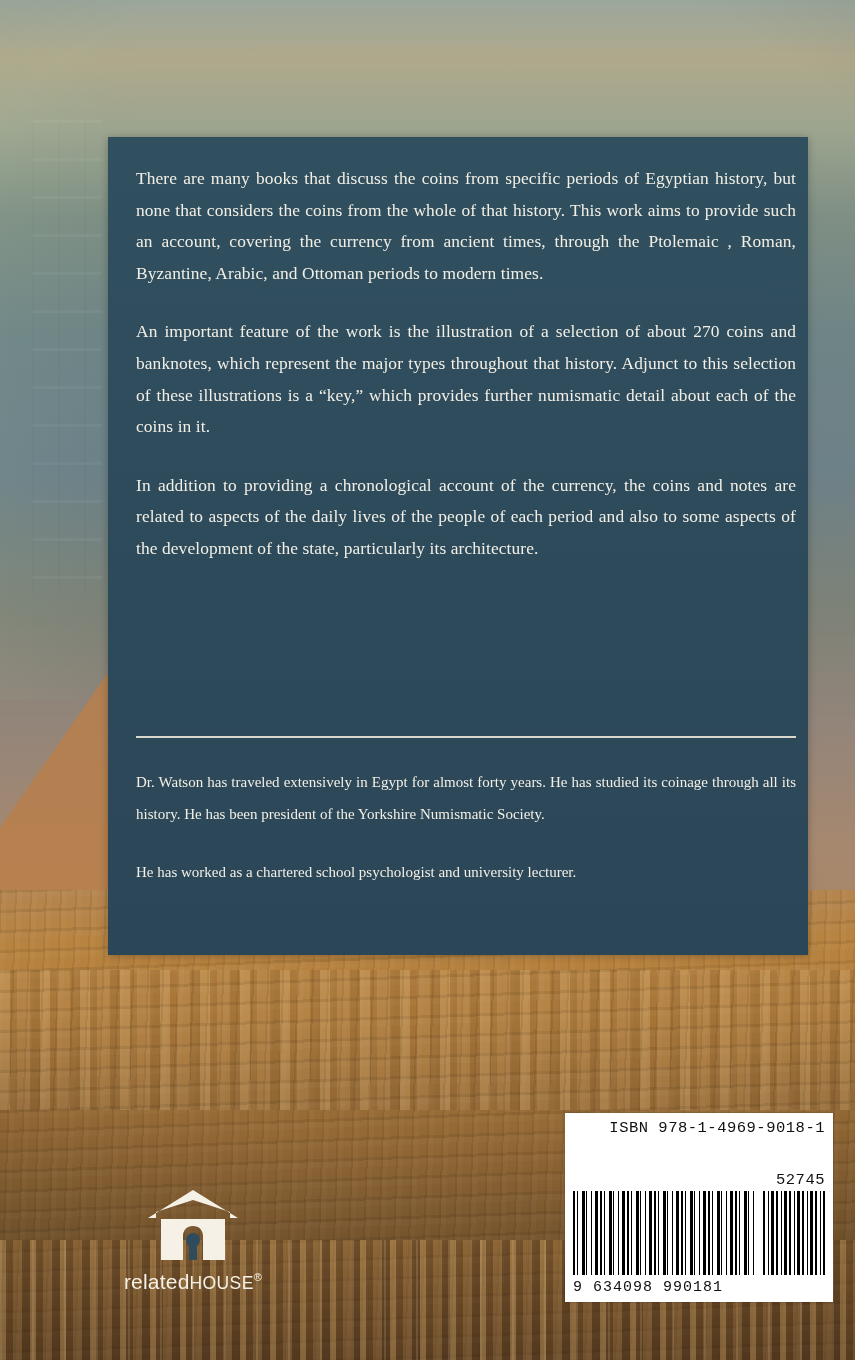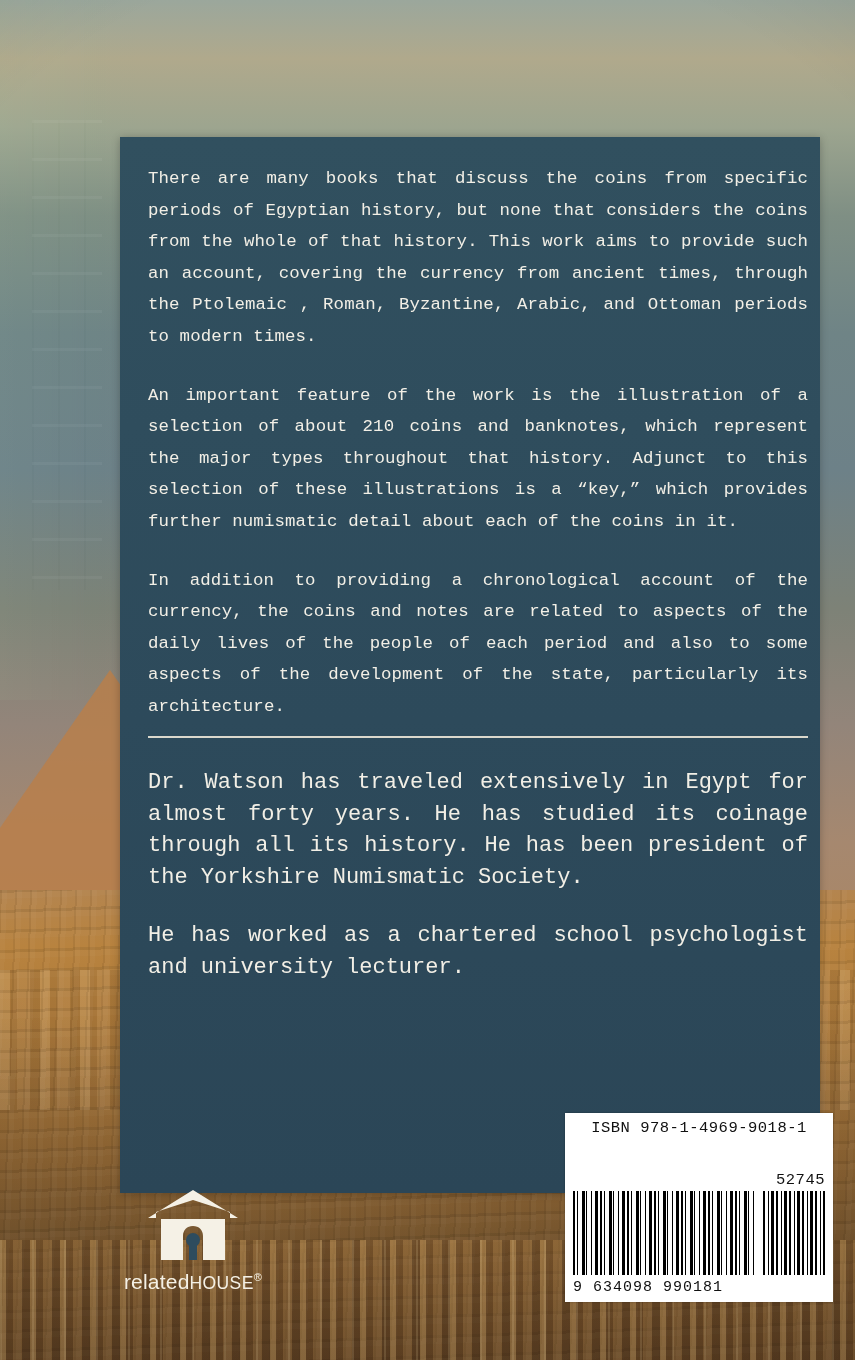--- a/index.html
+++ b/index.html
@@ -114,28 +114,27 @@
   .bg-vignette {
     position: absolute;
     inset: 0;
     background: radial-gradient(130% 80% at 50% 40%, rgba(0,0,0,0) 55%, rgba(0,0,0,0.22) 100%);
     pointer-events: none;
   }
 
   
   .blurb-panel {
     position: absolute;
-    left: 120px;
+    left: 108px;
     top: 137px;
     width: 700px;
-    height: 1056px;
+    height: 818px;
     background: #2e4c5e;
     background: linear-gradient(180deg, #31505f 0%, #2d4a5b 55%, #2b4657 100%);
     box-shadow: 0 1px 8px rgba(0,0,0,0.25);
-    font-family: Liberation Mono, monospace;
   }
   .blurb-inner {
     position: absolute;
     left: 28px;
     top: 26px;
     width: 660px;
   }
   .blurb-p {
     color: #f2efe6;
     font-size: 17.4px;
@@ -158,21 +157,21 @@
   }
 
   .author-block {
     position: absolute;
     left: 28px;
     top: 630px;
     width: 660px;
   }
   .author-p {
     color: #f2efe6;
-    font-size: 22px;
+    font-size: 15px;
     line-height: 31.6px;
     text-align: justify;
     margin: 0 0 27px 0;
   }
   .author-p:last-child { margin-bottom: 0; }
 
   
   .publisher {
     position: absolute;
     left: 98px;
@@ -203,21 +202,21 @@
     right: 22px;
     bottom: 58px;
     width: 268px;
     background: #ffffff;
     padding: 0;
     box-shadow: 0 0 2px rgba(0,0,0,0.3);
   }
   .isbn-top {
     display: flex;
     align-items: flex-start;
-    justify-content: center;
+    justify-content: flex-end;
     padding: 6px 8px 2px 8px;
     font-family: "Liberation Mono", monospace;
   }
   .isbn-text {
     font-size: 15.5px;
     letter-spacing: .5px;
     color: #111;
     white-space: nowrap;
   }
   .isbn-5 {
@@ -274,21 +273,21 @@
   <div class="bg-ground"></div>
   <div class="bg-village"></div>
   <div class="bg-ground-texture"></div>
   <div class="bg-ornament"></div>
   <div class="bg-vignette"></div>
 
   <div class="blurb-panel">
 
     <div class="blurb-inner">
       <p class="blurb-p">There are many books that discuss the coins from specific periods of Egyptian history, but none that considers the coins from the whole of that history. This work aims to provide such an account, covering the currency from ancient times, through the Ptolemaic , Roman, Byzantine, Arabic, and Ottoman periods to modern times.</p>
-      <p class="blurb-p">An important feature of the work is the illustration of a selection of about 210 coins and banknotes, which represent the major types throughout that history. Adjunct to this selection of these illustrations is a “key,” which provides further numismatic detail about each of the coins in it.</p>
+      <p class="blurb-p">An important feature of the work is the illustration of a selection of about 270 coins and banknotes, which represent the major types throughout that history. Adjunct to this selection of these illustrations is a “key,” which provides further numismatic detail about each of the coins in it.</p>
       <p class="blurb-p">In addition to providing a chronological account of the currency, the coins and notes are related to aspects of the daily lives of the people of each period and also to some aspects of the development of the state, particularly its architecture.</p>
     </div>
 
     <div class="divider"></div>
 
     <div class="author-block">
       <p class="author-p">Dr. Watson has traveled extensively in Egypt for almost forty years. He has studied its coinage through all its history. He has been president of the Yorkshire Numismatic Society.</p>
       <p class="author-p">He has worked as a chartered school psychologist and university lecturer.</p>
     </div>
   </div>

